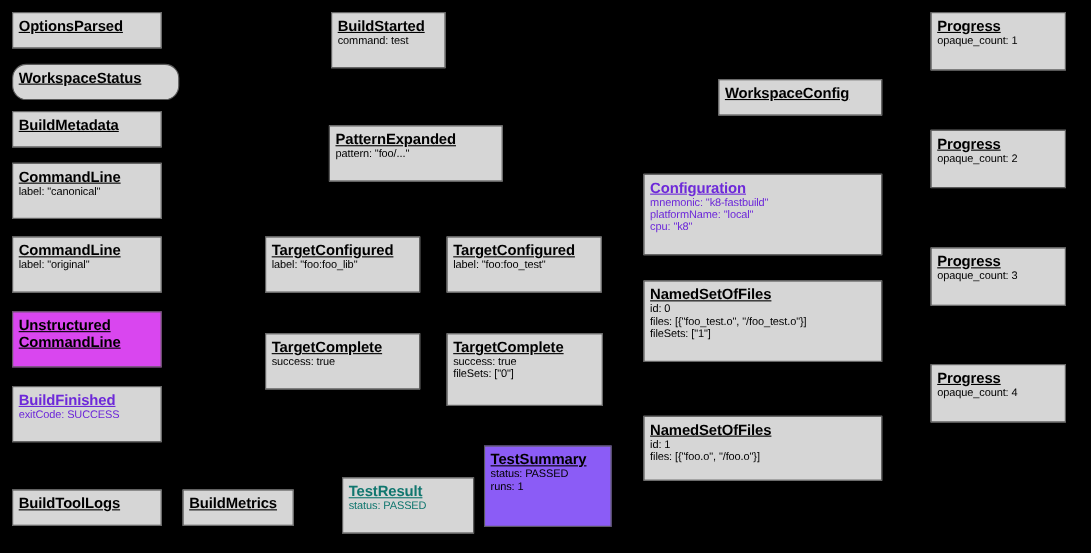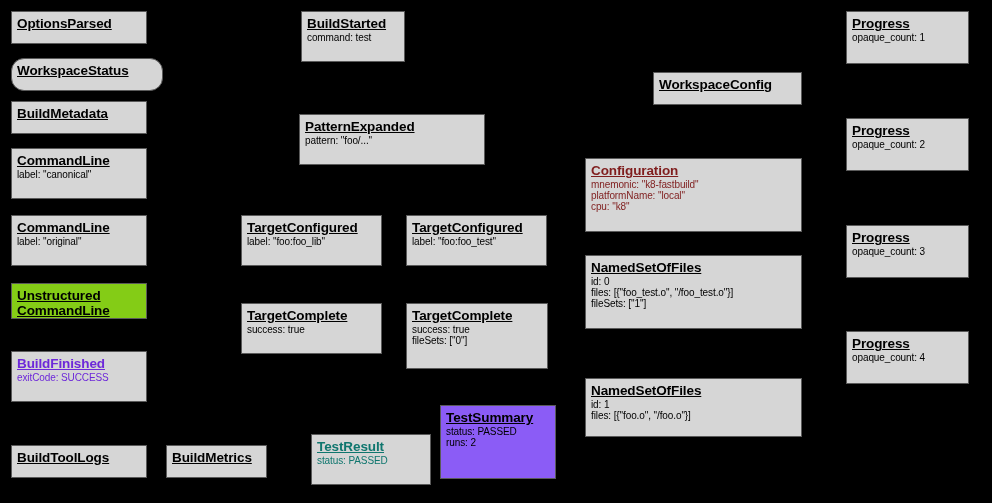--- a/index.html
+++ b/index.html
@@ -65,42 +65,42 @@
       <div class="node-attrs">
         <span class="node-attr">label: "canonical"</span>
       </div>
     </div>
     <div class="node" style="left: 11px; top: 215px; width: 136px; height: 51px; background: rgb(214, 214, 214); border-color: rgb(90, 90, 90); color: rgb(0, 0, 0);">
       <span class="node-title">CommandLine</span>
       <div class="node-attrs">
         <span class="node-attr">label: "original"</span>
       </div>
     </div>
-    <div class="node" style="left: 11px; top: 283px; width: 136px; height: 36px; background: #84cc16; border-color: rgb(90, 90, 90); color: rgb(0, 0, 0);">
+    <div class="node" style="left: 11px; top: 283px; width: 136px; height: 51px; background: #d946ef; border-color: rgb(90, 90, 90); color: rgb(0, 0, 0);">
       <span class="node-title wrap">Unstructured CommandLine</span>
     </div>
     <div class="node" style="left: 11px; top: 351px; width: 136px; height: 51px; background: rgb(214, 214, 214); border-color: rgb(90, 90, 90); color: #6d28d9;">
       <span class="node-title">BuildFinished</span>
       <div class="node-attrs">
         <span class="node-attr">exitCode: SUCCESS</span>
       </div>
     </div>
     <div class="node" style="left: 11px; top: 445px; width: 136px; height: 33px; background: rgb(214, 214, 214); border-color: rgb(90, 90, 90); color: rgb(0, 0, 0);">
       <span class="node-title">BuildToolLogs</span>
     </div>
     <div class="node" style="left: 166px; top: 445px; width: 101px; height: 33px; background: rgb(214, 214, 214); border-color: rgb(90, 90, 90); color: rgb(0, 0, 0);">
       <span class="node-title">BuildMetrics</span>
     </div>
     <div class="node" style="left: 301px; top: 11px; width: 104px; height: 51px; background: rgb(214, 214, 214); border-color: rgb(90, 90, 90); color: rgb(0, 0, 0);">
       <span class="node-title">BuildStarted</span>
       <div class="node-attrs">
         <span class="node-attr">command: test</span>
       </div>
     </div>
-    <div class="node" style="left: 299px; top: 114px; width: 186px; height: 51px; background: rgb(214, 214, 214); border-color: rgb(90, 90, 90); color: rgb(0, 0, 0);">
+    <div class="node" style="left: 299px; top: 114px; width: 158px; height: 51px; background: rgb(214, 214, 214); border-color: rgb(90, 90, 90); color: rgb(0, 0, 0);">
       <span class="node-title">PatternExpanded</span>
       <div class="node-attrs">
         <span class="node-attr">pattern: "foo/..."</span>
       </div>
     </div>
     <div class="node" style="left: 241px; top: 215px; width: 141px; height: 51px; background: rgb(214, 214, 214); border-color: rgb(90, 90, 90); color: rgb(0, 0, 0);">
       <span class="node-title">TargetConfigured</span>
       <div class="node-attrs">
         <span class="node-attr">label: "foo:foo_lib"</span>
       </div>
@@ -127,27 +127,27 @@
     <div class="node" style="left: 311px; top: 434px; width: 120px; height: 51px; background: rgb(214, 214, 214); border-color: rgb(90, 90, 90); color: #0f766e;">
       <span class="node-title">TestResult</span>
       <div class="node-attrs">
         <span class="node-attr">status: PASSED</span>
       </div>
     </div>
     <div class="node" style="left: 440px; top: 405px; width: 116px; height: 74px; background: #8b5cf6; border-color: rgb(90, 90, 90); color: rgb(0, 0, 0);">
       <span class="node-title">TestSummary</span>
       <div class="node-attrs">
         <span class="node-attr">status: PASSED</span>
-        <span class="node-attr">runs: 2</span>
+        <span class="node-attr">runs: 1</span>
       </div>
     </div>
     <div class="node" style="left: 653px; top: 72px; width: 149px; height: 33px; background: rgb(214, 214, 214); border-color: rgb(90, 90, 90); color: rgb(0, 0, 0);">
       <span class="node-title">WorkspaceConfig</span>
     </div>
-    <div class="node" style="left: 585px; top: 158px; width: 217px; height: 74px; background: rgb(214, 214, 214); border-color: rgb(90, 90, 90); color: #7f1d1d;">
+    <div class="node" style="left: 585px; top: 158px; width: 217px; height: 74px; background: rgb(214, 214, 214); border-color: rgb(90, 90, 90); color: #6d28d9;">
       <span class="node-title">Configuration</span>
       <div class="node-attrs">
         <span class="node-attr">mnemonic: "k8-fastbuild"</span>
         <span class="node-attr">platformName: "local"</span>
         <span class="node-attr">cpu: "k8"</span>
       </div>
     </div>
     <div class="node" style="left: 585px; top: 255px; width: 217px; height: 74px; background: rgb(214, 214, 214); border-color: rgb(90, 90, 90); color: rgb(0, 0, 0);">
       <span class="node-title">NamedSetOfFiles</span>
       <div class="node-attrs">

